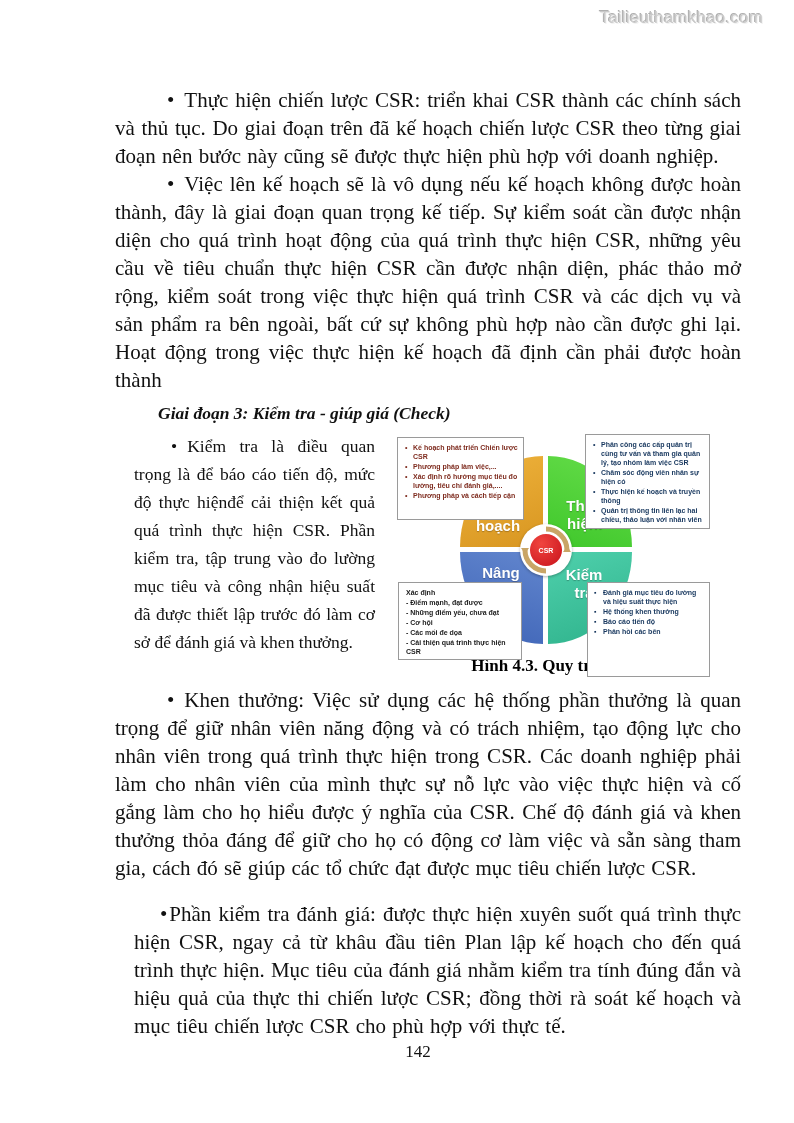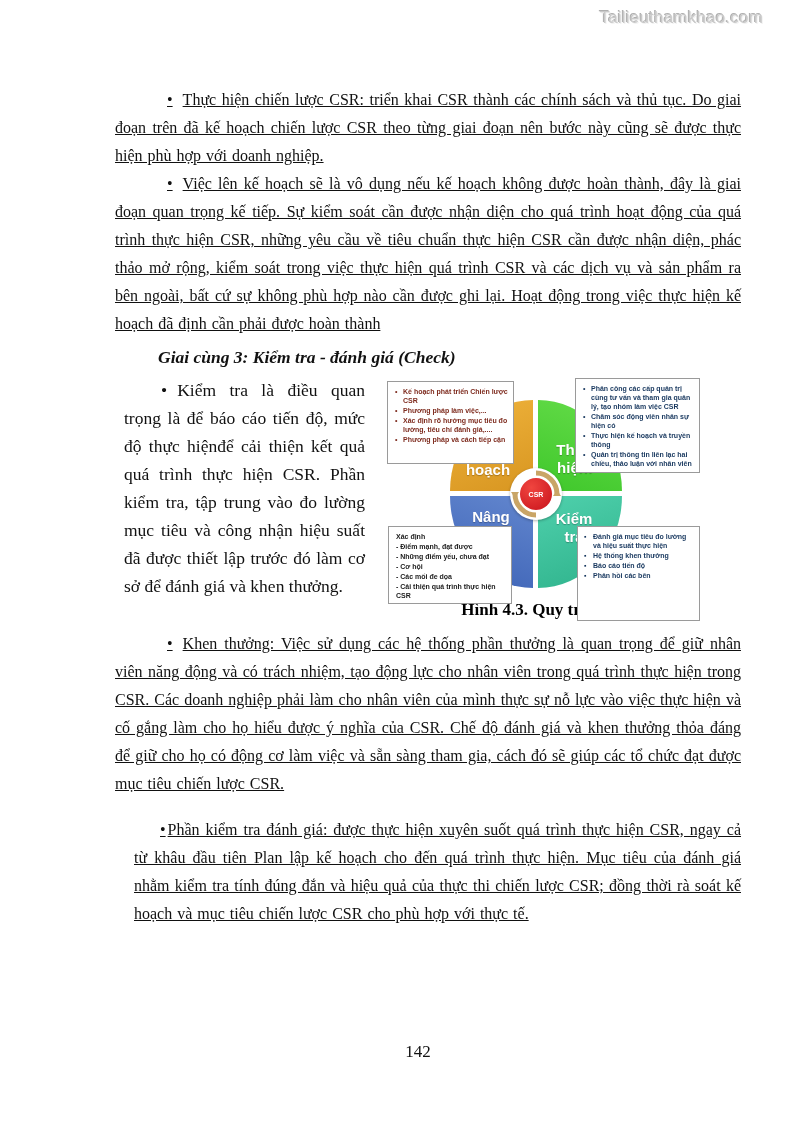--- a/index.html
+++ b/index.html
@@ -10,32 +10,32 @@
     font-family:"Liberation Serif", serif; color:#111;
   }
   .watermark {
     position:absolute; top:8px; right:10px;
     font-family:"Liberation Sans", sans-serif; font-size:17px;
     color:#c9c9c9; text-shadow:1px 1px 0 #f2f2f2, -1px -1px 0 #aFaFaF;
     letter-spacing:.2px;
   }
   .content { position:absolute; left:94px; top:86px; width:626px; }
   p.body {
-    font-size:16px; line-height:28px; text-align:justify;
-    text-indent:52px; word-spacing:1px;text-decoration:underline;
+    font-size:21px; line-height:28px; text-align:justify;
+    text-indent:52px; word-spacing:1px;
   }
   p.body .bullet { margin-right:10px; }
   p.body.tight { text-indent:26px; }
   p.body.tight .bullet { margin-right:2px; }
   .heading {
     margin:9px 0 8px 43px; font-size:17.5px; font-weight:bold; font-style:italic;
   }
   .twocol { display:flex; margin-top:7px; }
   .sidecol {
-    width:241px; margin-left:9px; margin-right:17px;
+    width:241px; margin-left:19px; margin-right:17px;
     font-size:17.5px; line-height:28px; text-align:justify; text-indent:37px;
   }
   .sidecol .bullet { margin-right:10px; }
 
   
   .figure-wrap { position:relative; width:340px; height:250px; flex:0 0 auto; }
   .quad-circle { position:absolute; left:68px; top:24px; width:172px; height:188px; z-index:1; }
   .quad { position:absolute; }
   .q-tl { left:0;  top:0;  width:83px; height:91px; border-radius:100% 0 0 0;
           background:linear-gradient(160deg,#EFB33C,#D89621); }
@@ -98,21 +98,21 @@
 <div class="page">
 
   <div class="watermark">Tailieuthamkhao.com</div>
 
   <div class="content">
 
     <p class="body"><span class="bullet">•</span><span>Thực hiện chiến lược CSR: triển khai CSR thành các chính sách và thủ tục. Do giai đoạn trên đã kế hoạch chiến lược CSR theo từng giai đoạn nên bước này cũng sẽ được thực hiện phù hợp với doanh nghiệp.</span></p>
 
     <p class="body"><span class="bullet">•</span><span>Việc lên kế hoạch sẽ là vô dụng nếu kế hoạch không được hoàn thành, đây là giai đoạn quan trọng kế tiếp. Sự kiểm soát cần được nhận diện cho quá trình hoạt động của quá trình thực hiện CSR, những yêu cầu về tiêu chuẩn thực hiện CSR cần được nhận diện, phác thảo mở rộng, kiểm soát trong việc thực hiện quá trình CSR và các dịch vụ và sản phẩm ra bên ngoài, bất cứ sự không phù hợp nào cần được ghi lại. Hoạt động trong việc thực hiện kế hoạch đã định cần phải được hoàn thành</span></p>
 
-    <div class="heading">Giai cùng 3: Kiểm tra - đánh giá (Check)</div>
+    <div class="heading">Giai đoạn 3: Kiểm tra - giúp giá (Check)</div>
 
     <div class="twocol">
       <div class="sidecol"><span class="bullet">•</span><span>Kiểm tra là điều quan trọng là để báo cáo tiến độ, mức độ thực hiệnđể cải thiện kết quả quá trình thực hiện CSR. Phần kiểm tra, tập trung vào đo lường mục tiêu và công nhận hiệu suất đã được thiết lập trước đó làm cơ sở để đánh giá và khen thưởng.</span></div>
 
       <div class="figure-wrap">
 
         <div class="quad-circle">
           <div class="quad q-tl">
             <div class="qlabel ql-tl">Lập kế hoạch</div>
           </div>

